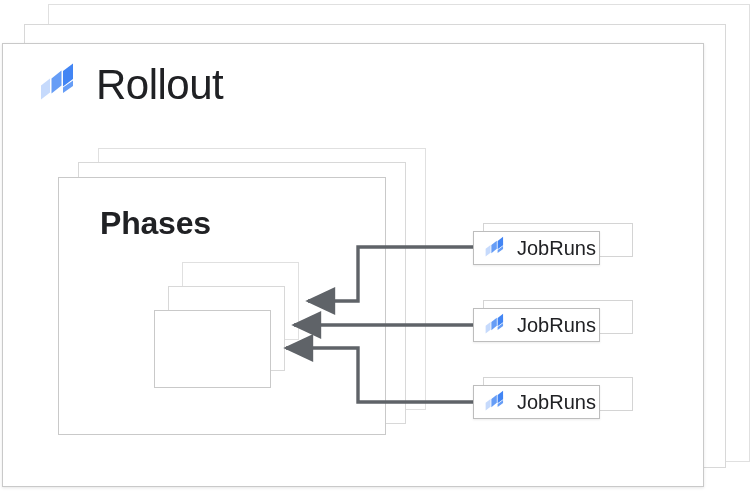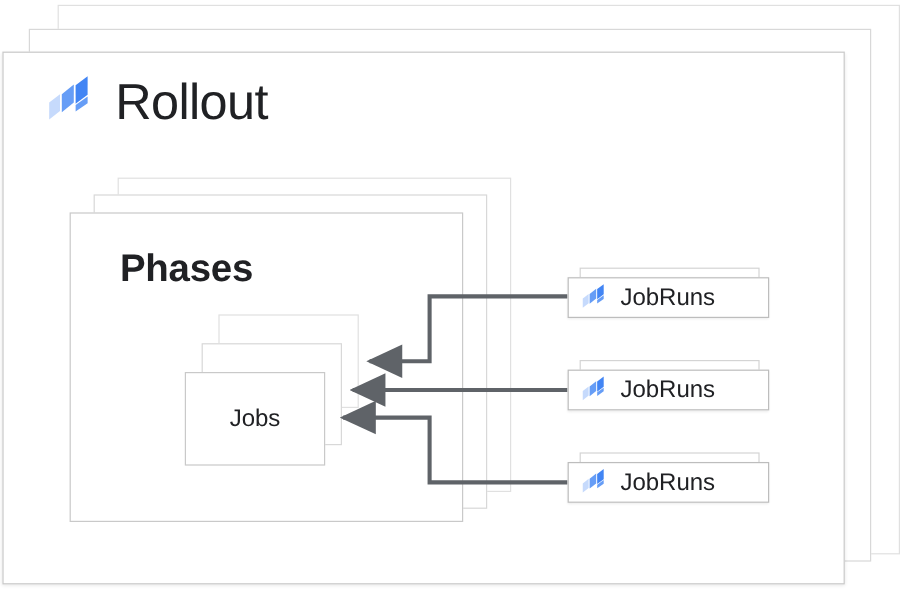--- a/index.html
+++ b/index.html
@@ -100,21 +100,21 @@
   .jobrun-back {
     position: absolute;
     width: 150px;
     height: 34px;
     background: #ffffff;
     border: 1px solid #d4d4d4;
     box-sizing: border-box;
   }
   .jobrun-front {
     position: absolute;
-    width: 168px;
+    width: 127px;
     height: 34px;
     background: #ffffff;
     border: 1px solid #bdbdbd;
     box-sizing: border-box;
     display: flex;
     align-items: center;
     gap: 9px;
     padding-left: 10px;
     box-shadow: 0 1px 2px rgba(0,0,0,0.08);
   }
@@ -162,21 +162,20 @@
   </div>
 
   <div class="card softer phases-back2"></div>
   <div class="card soft phases-back1"></div>
   <div class="card phases-front"></div>
   <div class="phases-title">Phases</div>
 
   <div class="card softer jobs-back2"></div>
   <div class="card soft jobs-back1"></div>
   <div class="card jobs-front"></div>
-  <div class="jobs-label">Jobs</div>
 
   <svg id="connectors" viewBox="0 0 752 491" xmlns="http://www.w3.org/2000/svg">
     <defs>
       <marker id="ah" markerWidth="9" markerHeight="9" refX="8.2" refY="4.5" orient="auto" markerUnits="strokeWidth">
         <path d="M9,4.5 L0.2,8.6 L0.2,0.4 Z" fill="#5f6368"></path>
       </marker>
     </defs>
 
     <path d="M473,247 L358,247 L358,301 L308,301" fill="none" stroke="#5f6368" stroke-width="3.4" stroke-linejoin="miter" marker-end="url(#ah)"></path>
 

